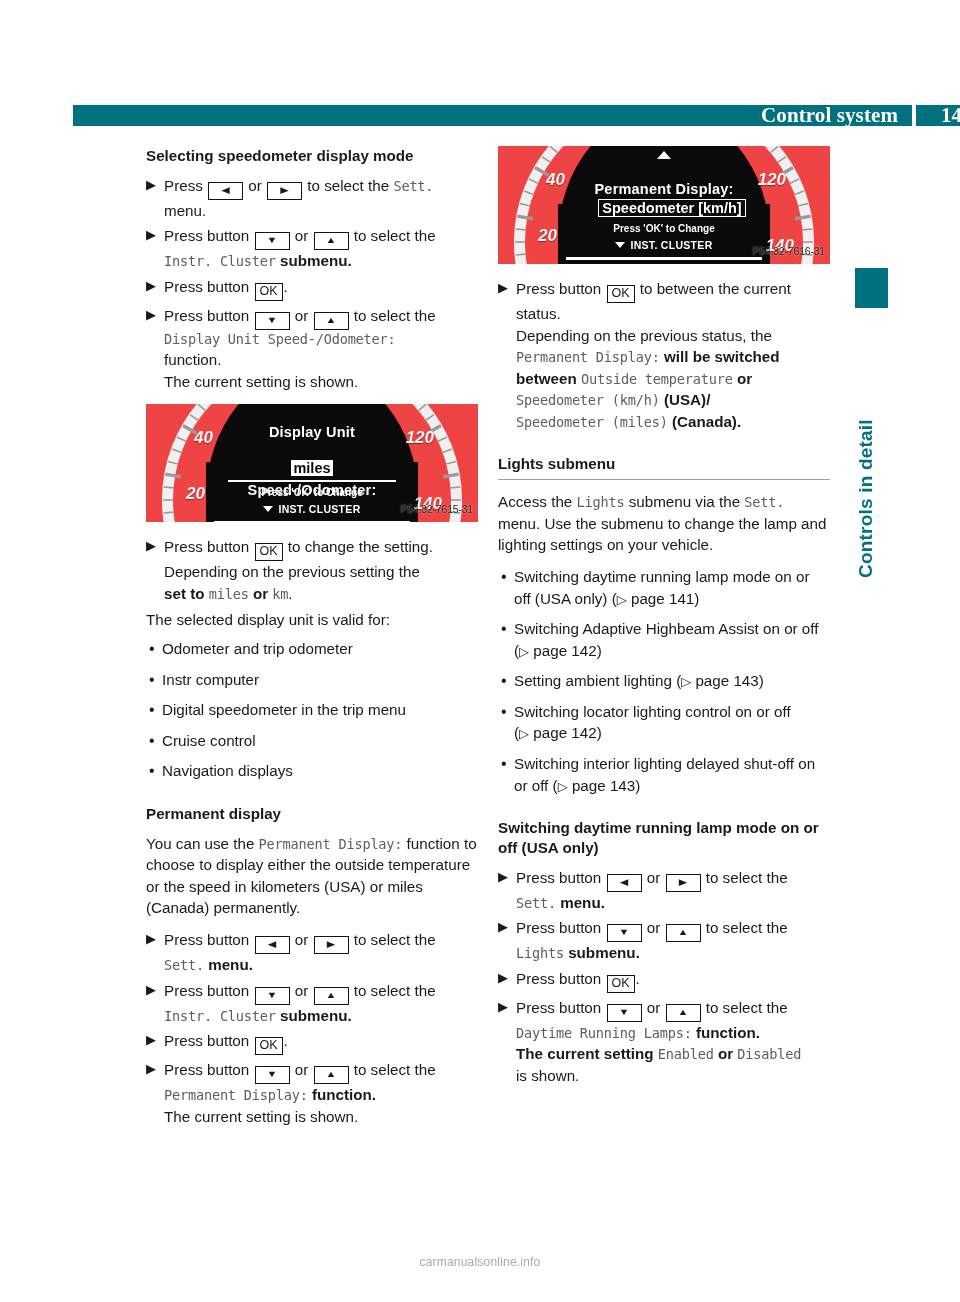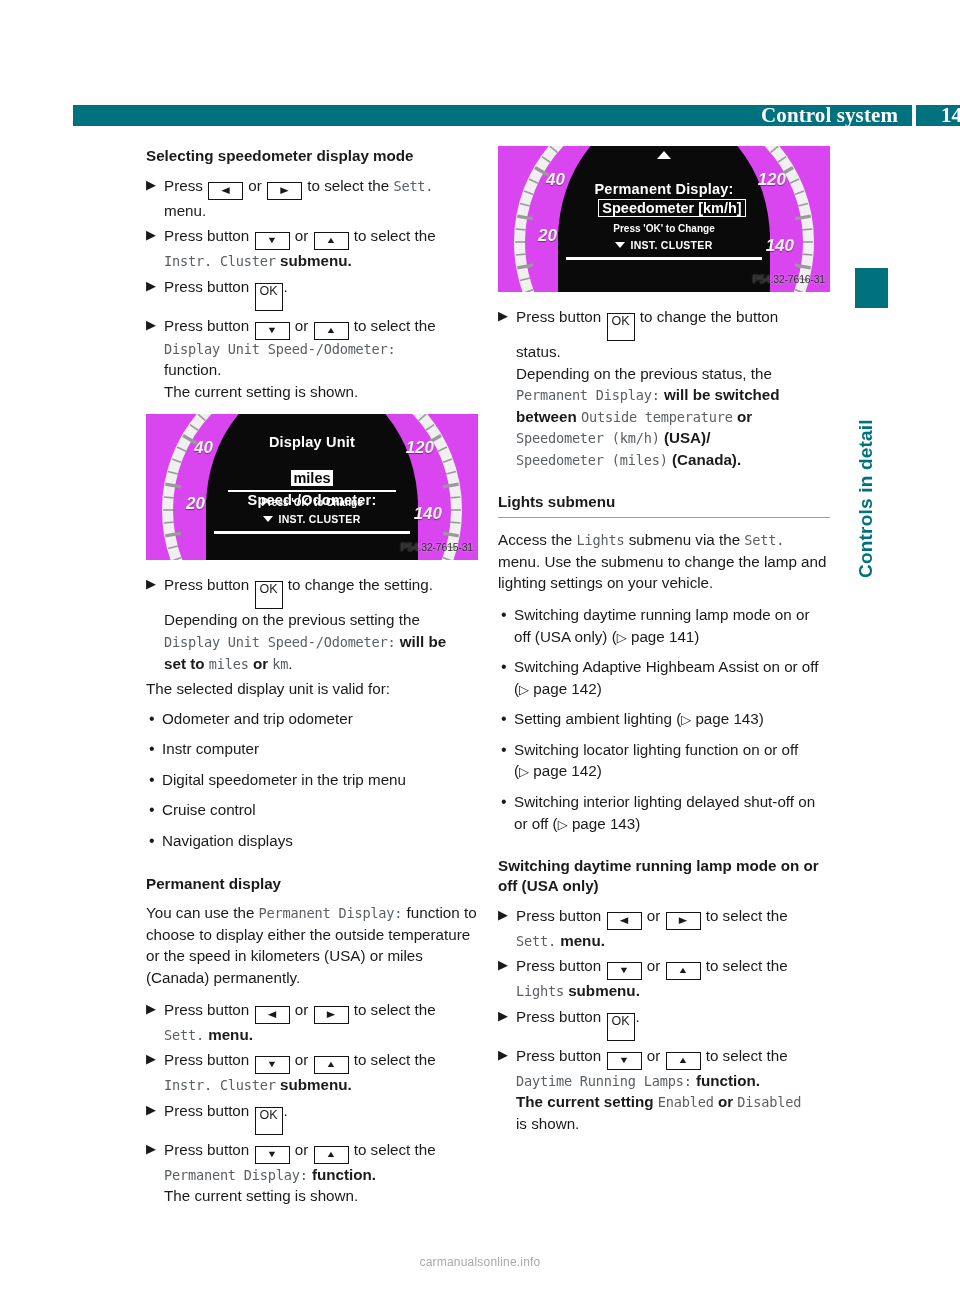--- a/index.html
+++ b/index.html
@@ -167,38 +167,38 @@
     margin: 0 1px;
   }
   .key-arrow {
     width: 35px;
     height: 18px;
     line-height: 15px;
     font-size: 11px;
   }
   .key-ok {
     min-width: 28px;
-    height: 28px;
+    height: 18px;
     line-height: 15px;
     font-size: 12.5px;
     font-weight: normal;
     padding: 0 3px;
   }
   .key .g { display: inline-block; transform: scaleY(0.82); }
 
   .pgref { white-space: nowrap; }
   .pgref .ar { font-size: 13px; }
 
   
   .fig {
     position: relative;
     width: 332px;
-    height: 146px;
+    height: 118px;
     margin: 12px 0 14px 0;
-    background: #d946ef;
+    background: #ef4444;
     overflow: hidden;
   }
   .fig .dial {
     position: absolute;
     left: 50%;
     top: -54px;
     transform: translateX(-50%);
     width: 300px;
     height: 300px;
     border-radius: 50%;
@@ -478,21 +478,20 @@
     <div class="rule2" style="top:117px"></div>
     <div class="code">P54.32-7615-31</div>
   </div>
 
   <div class="step">
     <span class="tri">▶</span>
     <span>Press button</span>
     <span class="key key-ok">OK</span>
     <span>to change the setting.</span>
     <span class="sub">Depending on the previous setting the</span>
-    <span class="sub"><span class="mono">Display Unit Speed-/Odometer:</span> <b class="bold">will be</b></span>
     <span class="sub"><b class="bold">set to</b> <span class="mono">miles</span> <b class="bold">or</b> <span class="mono">km</span><span>.</span></span>
   </div>
 
   <p class="para tight">The selected display unit is valid for:</p>
 
   <div class="blt"><span class="dot">•</span><span>Odometer and trip odometer</span></div>
   <div class="blt"><span class="dot">•</span><span>Instr computer</span></div>
   <div class="blt"><span class="dot">•</span><span>Digital speedometer in the trip menu</span></div>
   <div class="blt"><span class="dot">•</span><span>Cruise control</span></div>
   <div class="blt"><span class="dot">•</span><span>Navigation displays</span></div>
@@ -607,41 +606,41 @@
     <div class="hint" style="top:76px">Press 'OK' to Change</div>
     <div class="menurow" style="top:92px"><span class="dn"></span><span>INST. CLUSTER</span></div>
     <div class="rule2" style="top:111px"></div>
     <div class="code">P54.32-7616-31</div>
   </div>
 
   <div class="step">
     <span class="tri">▶</span>
     <span>Press button</span>
     <span class="key key-ok">OK</span>
-    <span>to change the button</span>
+    <span>to between the current</span>
     <span class="sub">status.</span>
     <span class="sub">Depending on the previous status, the</span>
     <span class="sub"><span class="mono">Permanent Display:</span> <b class="bold">will be switched</b></span>
     <span class="sub"><b class="bold">between</b> <span class="mono">Outside temperature</span> <b class="bold">or</b></span>
     <span class="sub"><span class="mono">Speedometer (km/h)</span> <b class="bold">(USA)/</b></span>
     <span class="sub"><span class="mono">Speedometer (miles)</span> <b class="bold">(Canada).</b></span>
   </div>
 
   <h3 class="sec-head rule spaced">Lights submenu</h3>
 
   <p class="para"><span>Access the</span> <span class="mono">Lights</span> <span>submenu via the</span> <span class="mono">Sett.</span> <span>menu. Use the submenu to change the lamp and lighting settings on your vehicle.</span></p>
 
 
   <div class="blt"><span class="dot">•</span><span>Switching daytime running lamp mode on or off (USA only)</span> <span class="pgref">(<span class="ar">▷</span>&nbsp;<span>page 141</span>)</span></div>
 
   <div class="blt"><span class="dot">•</span><span>Switching Adaptive Highbeam Assist on or off</span> <span class="pgref">(<span class="ar">▷</span>&nbsp;<span>page 142</span>)</span></div>
 
   <div class="blt"><span class="dot">•</span><span>Setting ambient lighting</span> <span class="pgref">(<span class="ar">▷</span>&nbsp;<span>page 143</span>)</span></div>
 
-  <div class="blt"><span class="dot">•</span><span>Switching locator lighting function on or off</span> <span class="pgref">(<span class="ar">▷</span>&nbsp;<span>page 142</span>)</span></div>
+  <div class="blt"><span class="dot">•</span><span>Switching locator lighting control on or off</span> <span class="pgref">(<span class="ar">▷</span>&nbsp;<span>page 142</span>)</span></div>
 
   <div class="blt"><span class="dot">•</span><span>Switching interior lighting delayed shut-off on or off</span> <span class="pgref">(<span class="ar">▷</span>&nbsp;<span>page 143</span>)</span></div>
 
   <h3 class="sec-head spaced">Switching daytime running lamp mode on or off (USA only)</h3>
 
   <div class="step">
     <span class="tri">▶</span>
     <span>Press button</span>
     <span class="key key-arrow"><span class="g">◀</span></span>
     <span>or</span>

